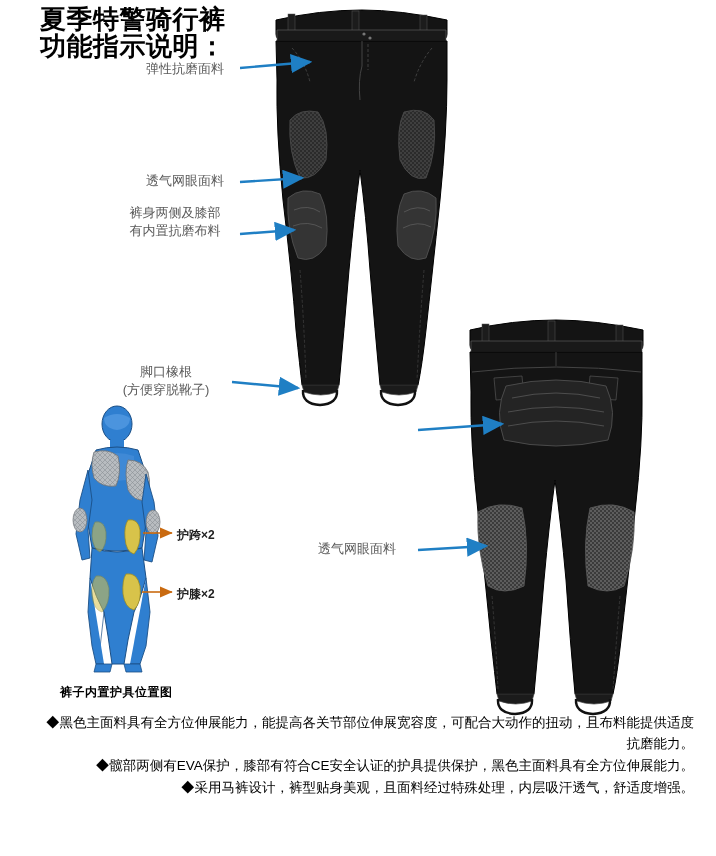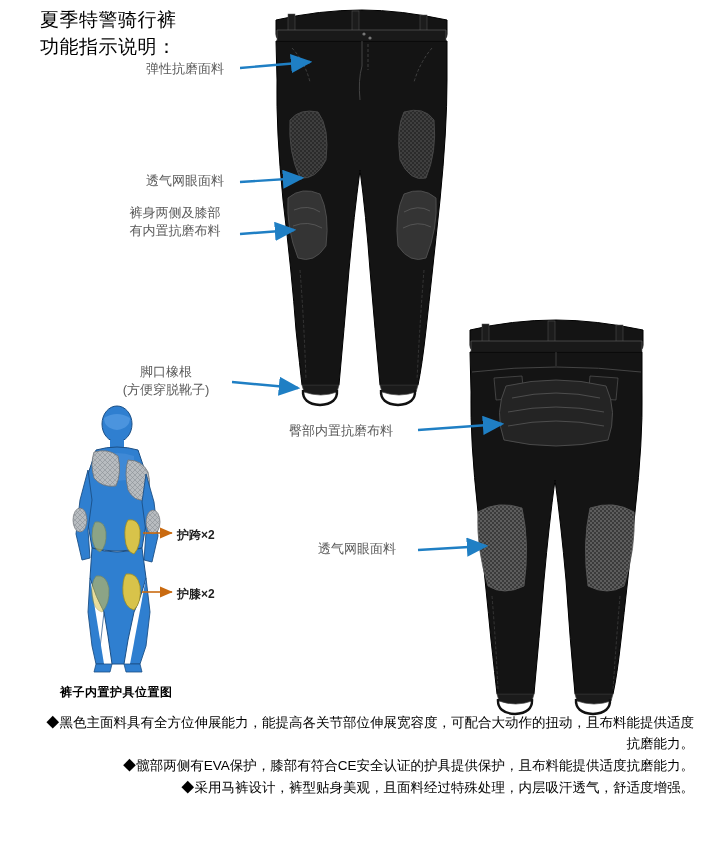--- a/index.html
+++ b/index.html
@@ -18,22 +18,22 @@
   .page {
     position: relative;
     width: 716px;
     height: 856px;
   }
   
   .title {
     position: absolute;
     left: 40px;
     top: 6px;
-    font-size: 19px;
-    font-weight: normal;
+    font-size: 26px;
+    font-weight: bold;
     line-height: 27px;
     letter-spacing: 0.5px;
     white-space: pre-line;
   }
   
   .callout {
     position: absolute;
     font-size: 13px;
     color: #5a5a5a;
     line-height: 18px;
@@ -234,27 +234,26 @@
       <line x1="418" y1="550" x2="486" y2="546" stroke="#1f7fc4" stroke-width="2.4" marker-end="url(#arrowHead)"></line>
     </g>
   </svg>
 
   <div class="callout" style="left:130px; top:60px; width:110px;">弹性抗磨面料</div>
   <div class="callout" style="left:130px; top:172px; width:110px;">透气网眼面料</div>
   <div class="callout" style="left:110px; top:204px; width:130px;">裤身两侧及膝部
 有内置抗磨布料</div>
   <div class="callout" style="left:102px; top:363px; width:128px;">脚口橡根
 (方便穿脱靴子)</div>
-  <div class="callout" style="left:268px; top:422px; width:146px;">臀部内置抗磨布料</div>
   <div class="callout" style="left:300px; top:540px; width:114px;">透气网眼面料</div>
 
   <div class="body-label" style="left:177px; top:527px;">护跨×2</div>
   <div class="body-label" style="left:177px; top:586px;">护膝×2</div>
 
   <div class="fig-caption">裤子内置护具位置图</div>
 
   <div class="bullets">
     <div class="bullet">◆黑色主面料具有全方位伸展能力，能提高各关节部位伸展宽容度，可配合大动作的扭动，且布料能提供适度抗磨能力。</div>
-    <div class="bullet">◆髋部两侧有EVA保护，膝部有符合CE安全认证的护具提供保护，且布料能提供适度抗磨能力。</div>
+    <div class="bullet">◆髋部两侧有EVA保护，膝部有符合CE安全认证的护具提供保护，黑色主面料具有全方位伸展能力。</div>
     <div class="bullet">◆采用马裤设计，裤型贴身美观，且面料经过特殊处理，内层吸汗透气，舒适度增强。</div>
   </div>
 
 </div>
 
 </body></html>

